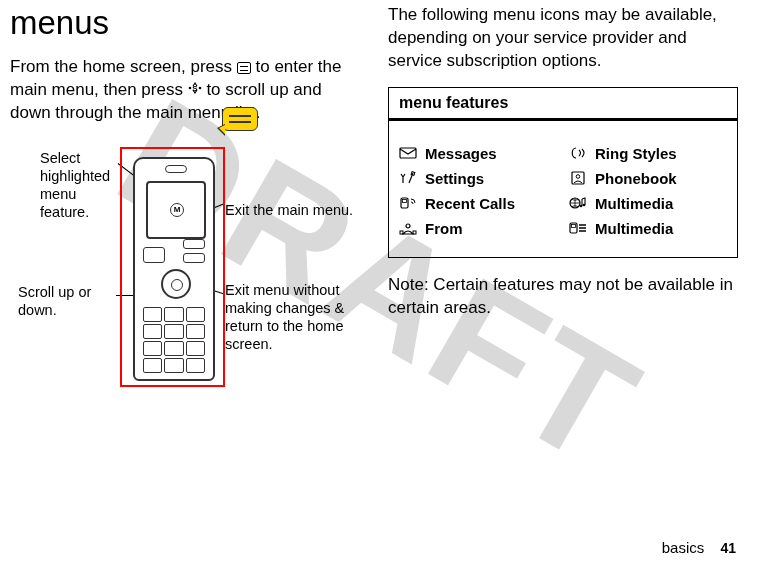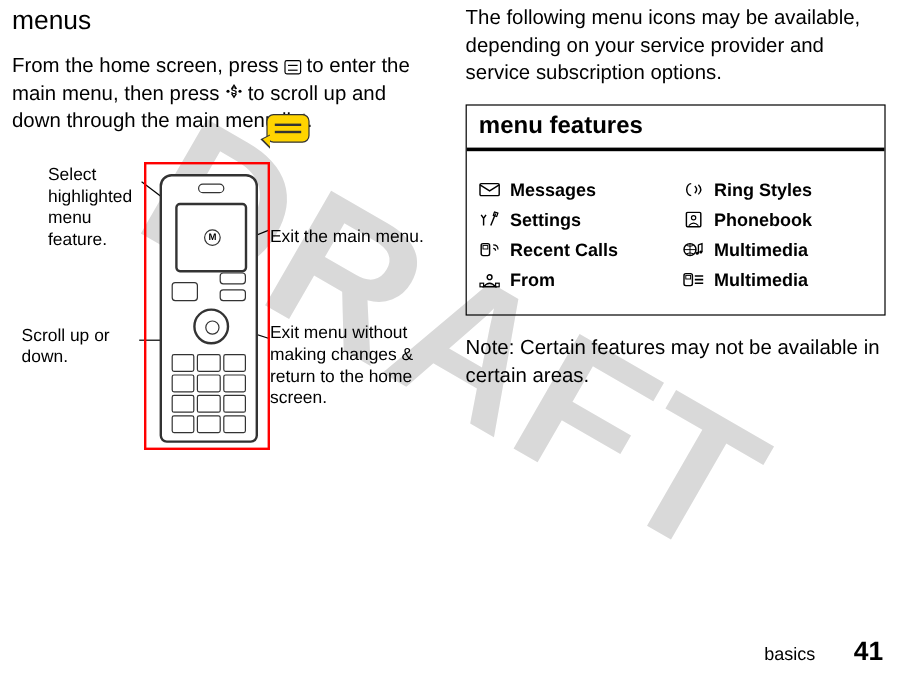--- a/index.html
+++ b/index.html
@@ -3,21 +3,21 @@
 <meta charset="utf-8">
 <style>
   * { box-sizing: border-box; margin: 0; padding: 0; }
   html, body { width: 758px; height: 564px; font-family: Arial, Helvetica, sans-serif; position: relative; background: #fff; }
   .page { width: 758px; height: 564px; position: relative; overflow: hidden; }
   .watermark { position: absolute; top: 50%; left: 50%; transform: translate(-50%, -50%) rotate(30deg); font-size: 160px; font-weight: bold; color: #d9d9d9; letter-spacing: 4px; pointer-events: none; z-index: 0; }
   .content { position: relative; z-index: 1; display: flex; width: 100%; height: 100%; padding: 4px 20px 10px 10px; }
   .col { width: 50%; }
   .col-left { padding-right: 14px; }
   .col-right { padding-left: 14px; position: relative; }
-  h1 { font-size: 22px; font-weight: normal; margin-bottom: 14px; }
+  h1 { font-size: 33px; font-weight: normal; margin-bottom: 14px; }
   .para { font-size: 17px; line-height: 1.35; margin-bottom: 10px; }
   .inline-icon { display: inline-flex; vertical-align: middle; width: 14px; height: 12px; border: 1px solid #000; border-radius: 2px; position: relative; }
   .inline-icon::before, .inline-icon::after { content: ""; position: absolute; background: #000; height: 1px; left: 2px; right: 2px; }
   .inline-icon::before { top: 3px; }
   .inline-icon::after { top: 7px; }
   .inline-s { display: inline-block; vertical-align: middle; font-weight: bold; }
   .note-label { font-weight: normal; }
 
   .phone-area { position: relative; width: 360px; height: 290px; }
   .phone-box { position: absolute; left: 110px; top: 12px; width: 105px; height: 240px; border: 2px solid red; }
@@ -52,30 +52,30 @@
 
   .line { position: absolute; background: #000; }
   .l1 { left: 108px; top: 28px; width: 30px; height: 1px; transform: rotate(37deg); transform-origin: left center; }
   .l1b { left: 130px; top: 44px; width: 1px; height: 60px; }
   .l1c { left: 130px; top: 104px; width: 18px; height: 1px; }
   .l2 { left: 106px; top: 160px; width: 30px; height: 1px; }
   .l3 { left: 190px; top: 78px; width: 26px; height: 1px; transform: rotate(-22deg); transform-origin: left center; }
   .l4 { left: 194px; top: 152px; width: 22px; height: 1px; transform: rotate(18deg); transform-origin: left center; }
 
   .menu-table { border: 1.5px solid #000; width: 100%; margin-top: 14px; margin-bottom: 16px; }
-  .mt-header { padding: 6px 10px; font-size: 20px; font-weight: bold; border-bottom: 3px solid #000; }
+  .mt-header { padding: 6px 10px; font-size: 16px; font-weight: bold; border-bottom: 3px solid #000; }
   .mt-body { padding: 20px 4px 8px 4px; }
   .mt-row { display: flex; }
   .mt-cell { width: 50%; display: flex; align-items: center; padding: 4px 6px; font-size: 15px; font-weight: bold; font-family: Arial, sans-serif; }
   .mt-cell-label { font-family: 'Arial Narrow', Arial, sans-serif; font-stretch: condensed; }
   .mico { width: 18px; height: 14px; margin-right: 8px; flex-shrink: 0; display: flex; align-items: center; justify-content: center; }
   .mico svg { width: 18px; height: 14px; }
 
   .footer { position: absolute; bottom: 8px; right: 22px; font-size: 15px; z-index: 2; }
-  .footer-num { font-weight: bold; font-size: 22px; margin-left: 28px; }
+  .footer-num { font-weight: bold; font-size: 14px; margin-left: 12px; }
 </style>
 </head>
 <body>
 <div class="page">
 
 <div class="watermark">DRAFT</div>
 
 <div class="content">
   <div class="col col-left">
     <h1>menus</h1>

